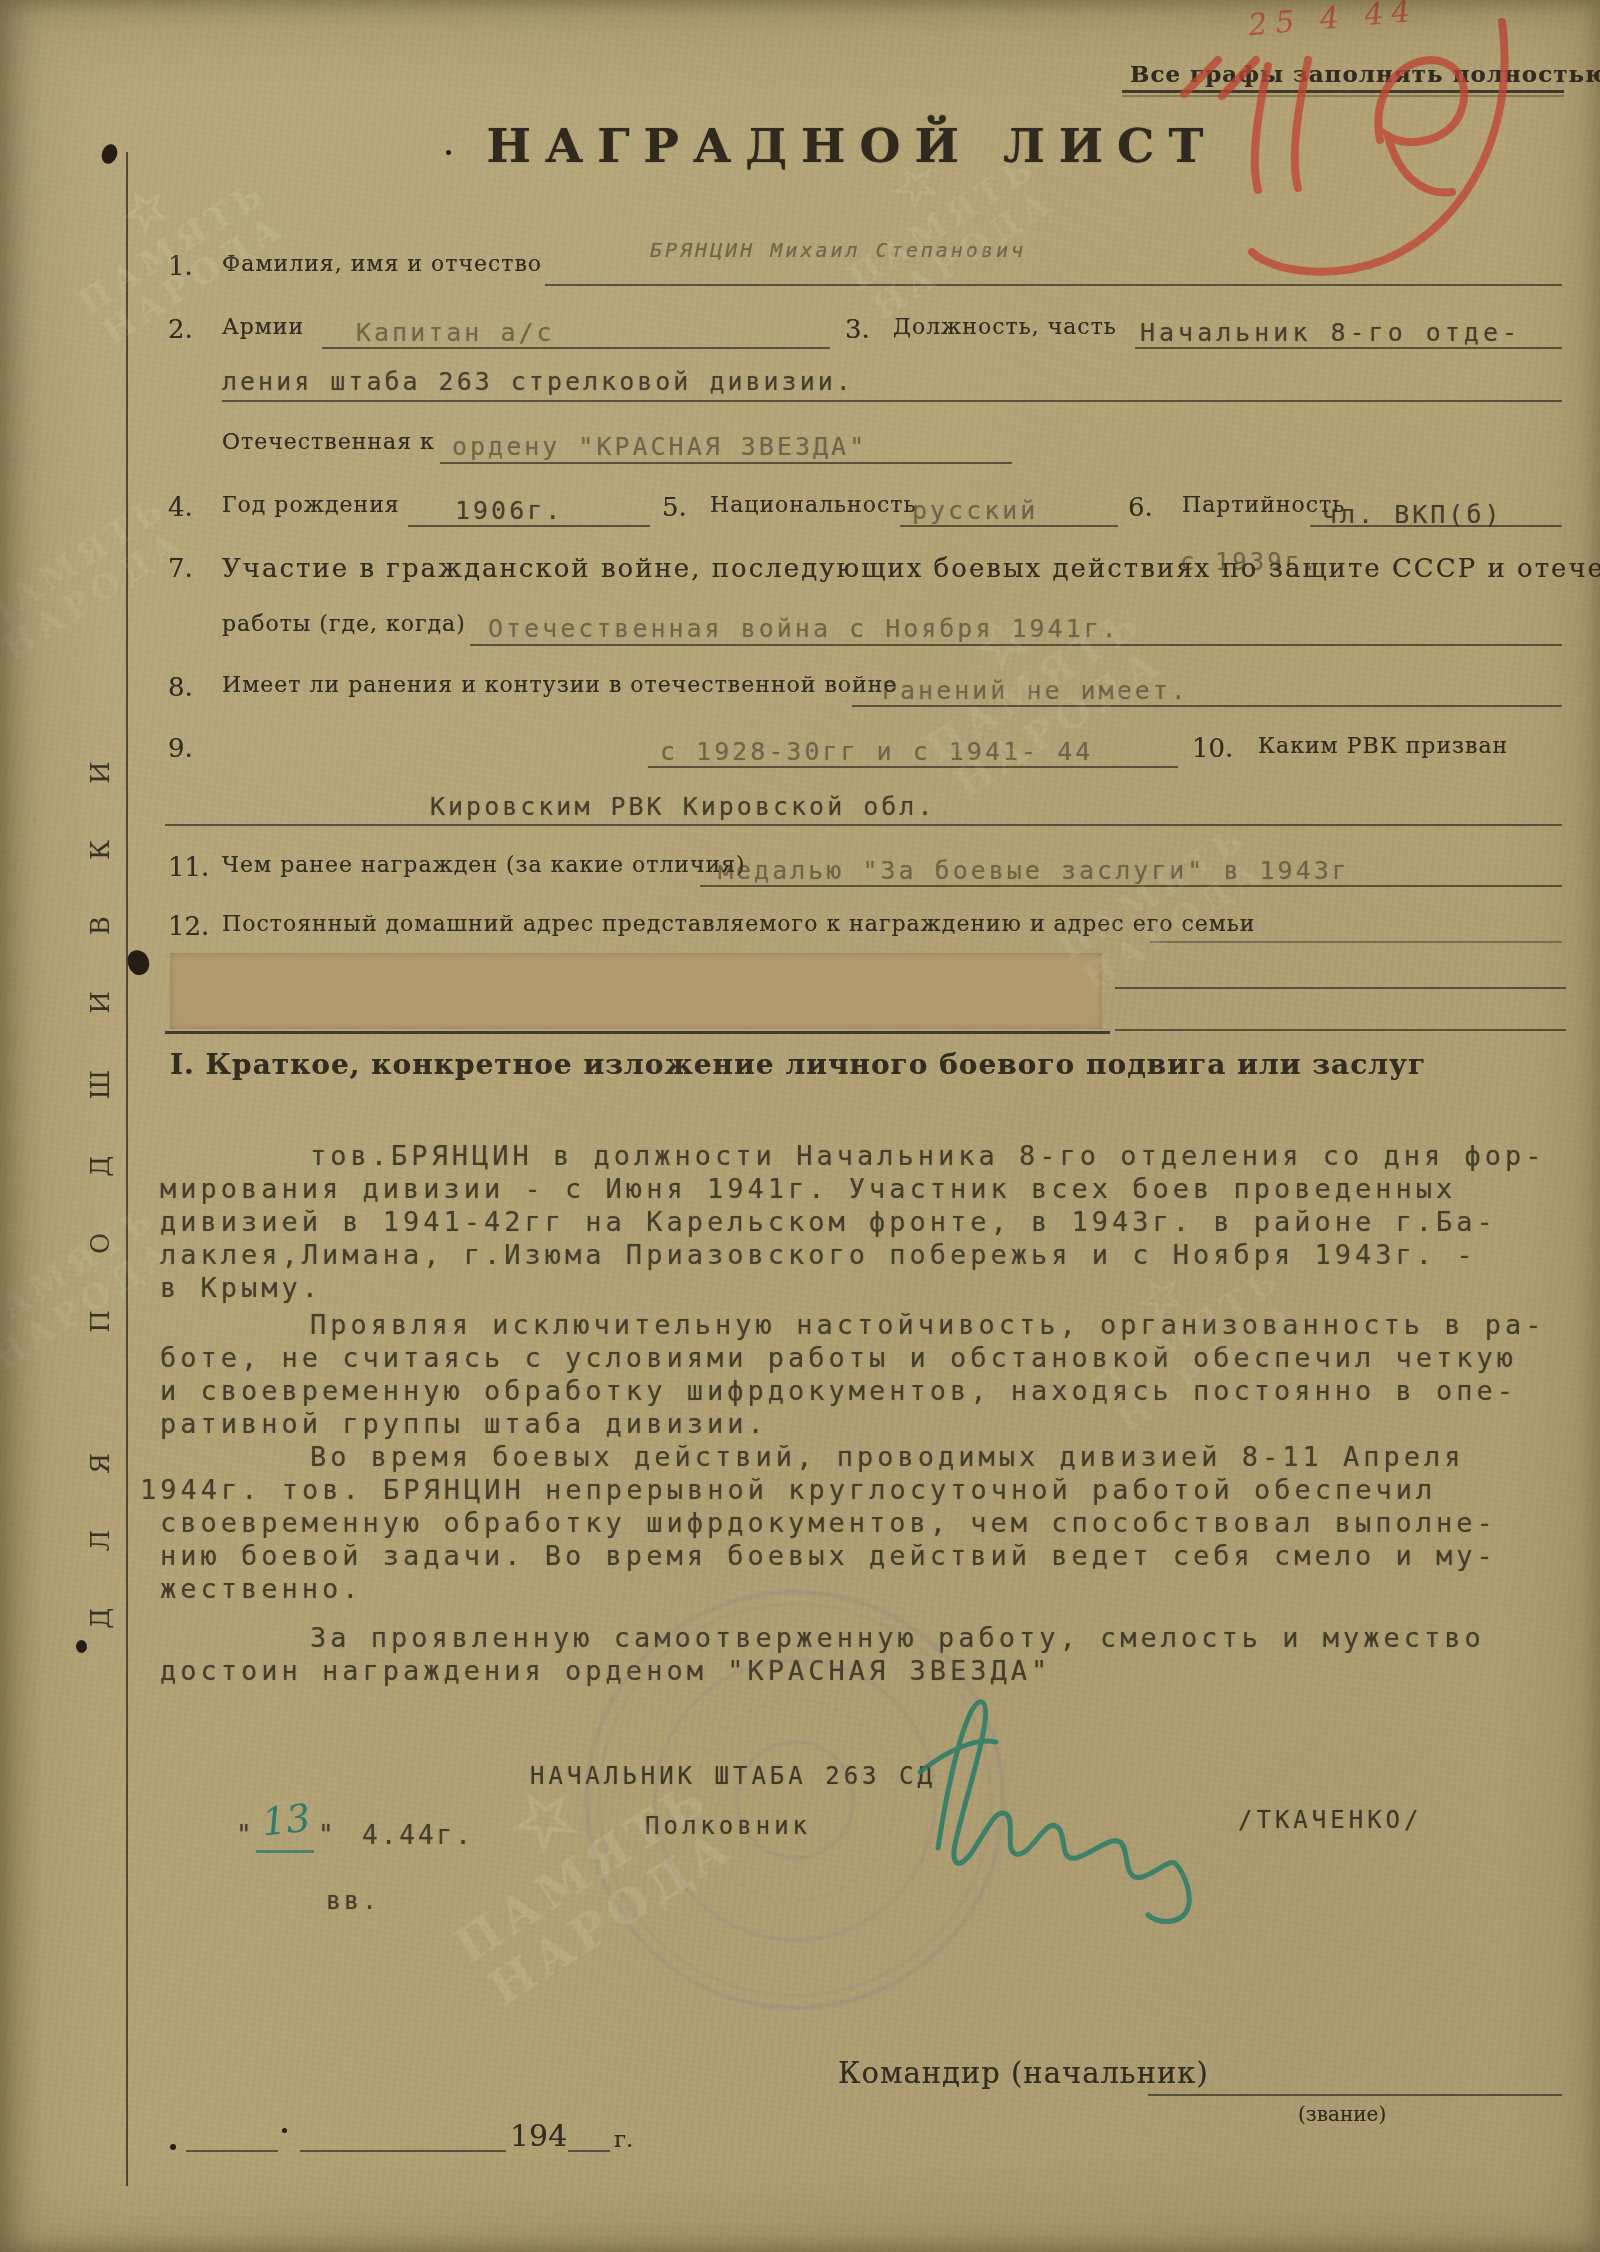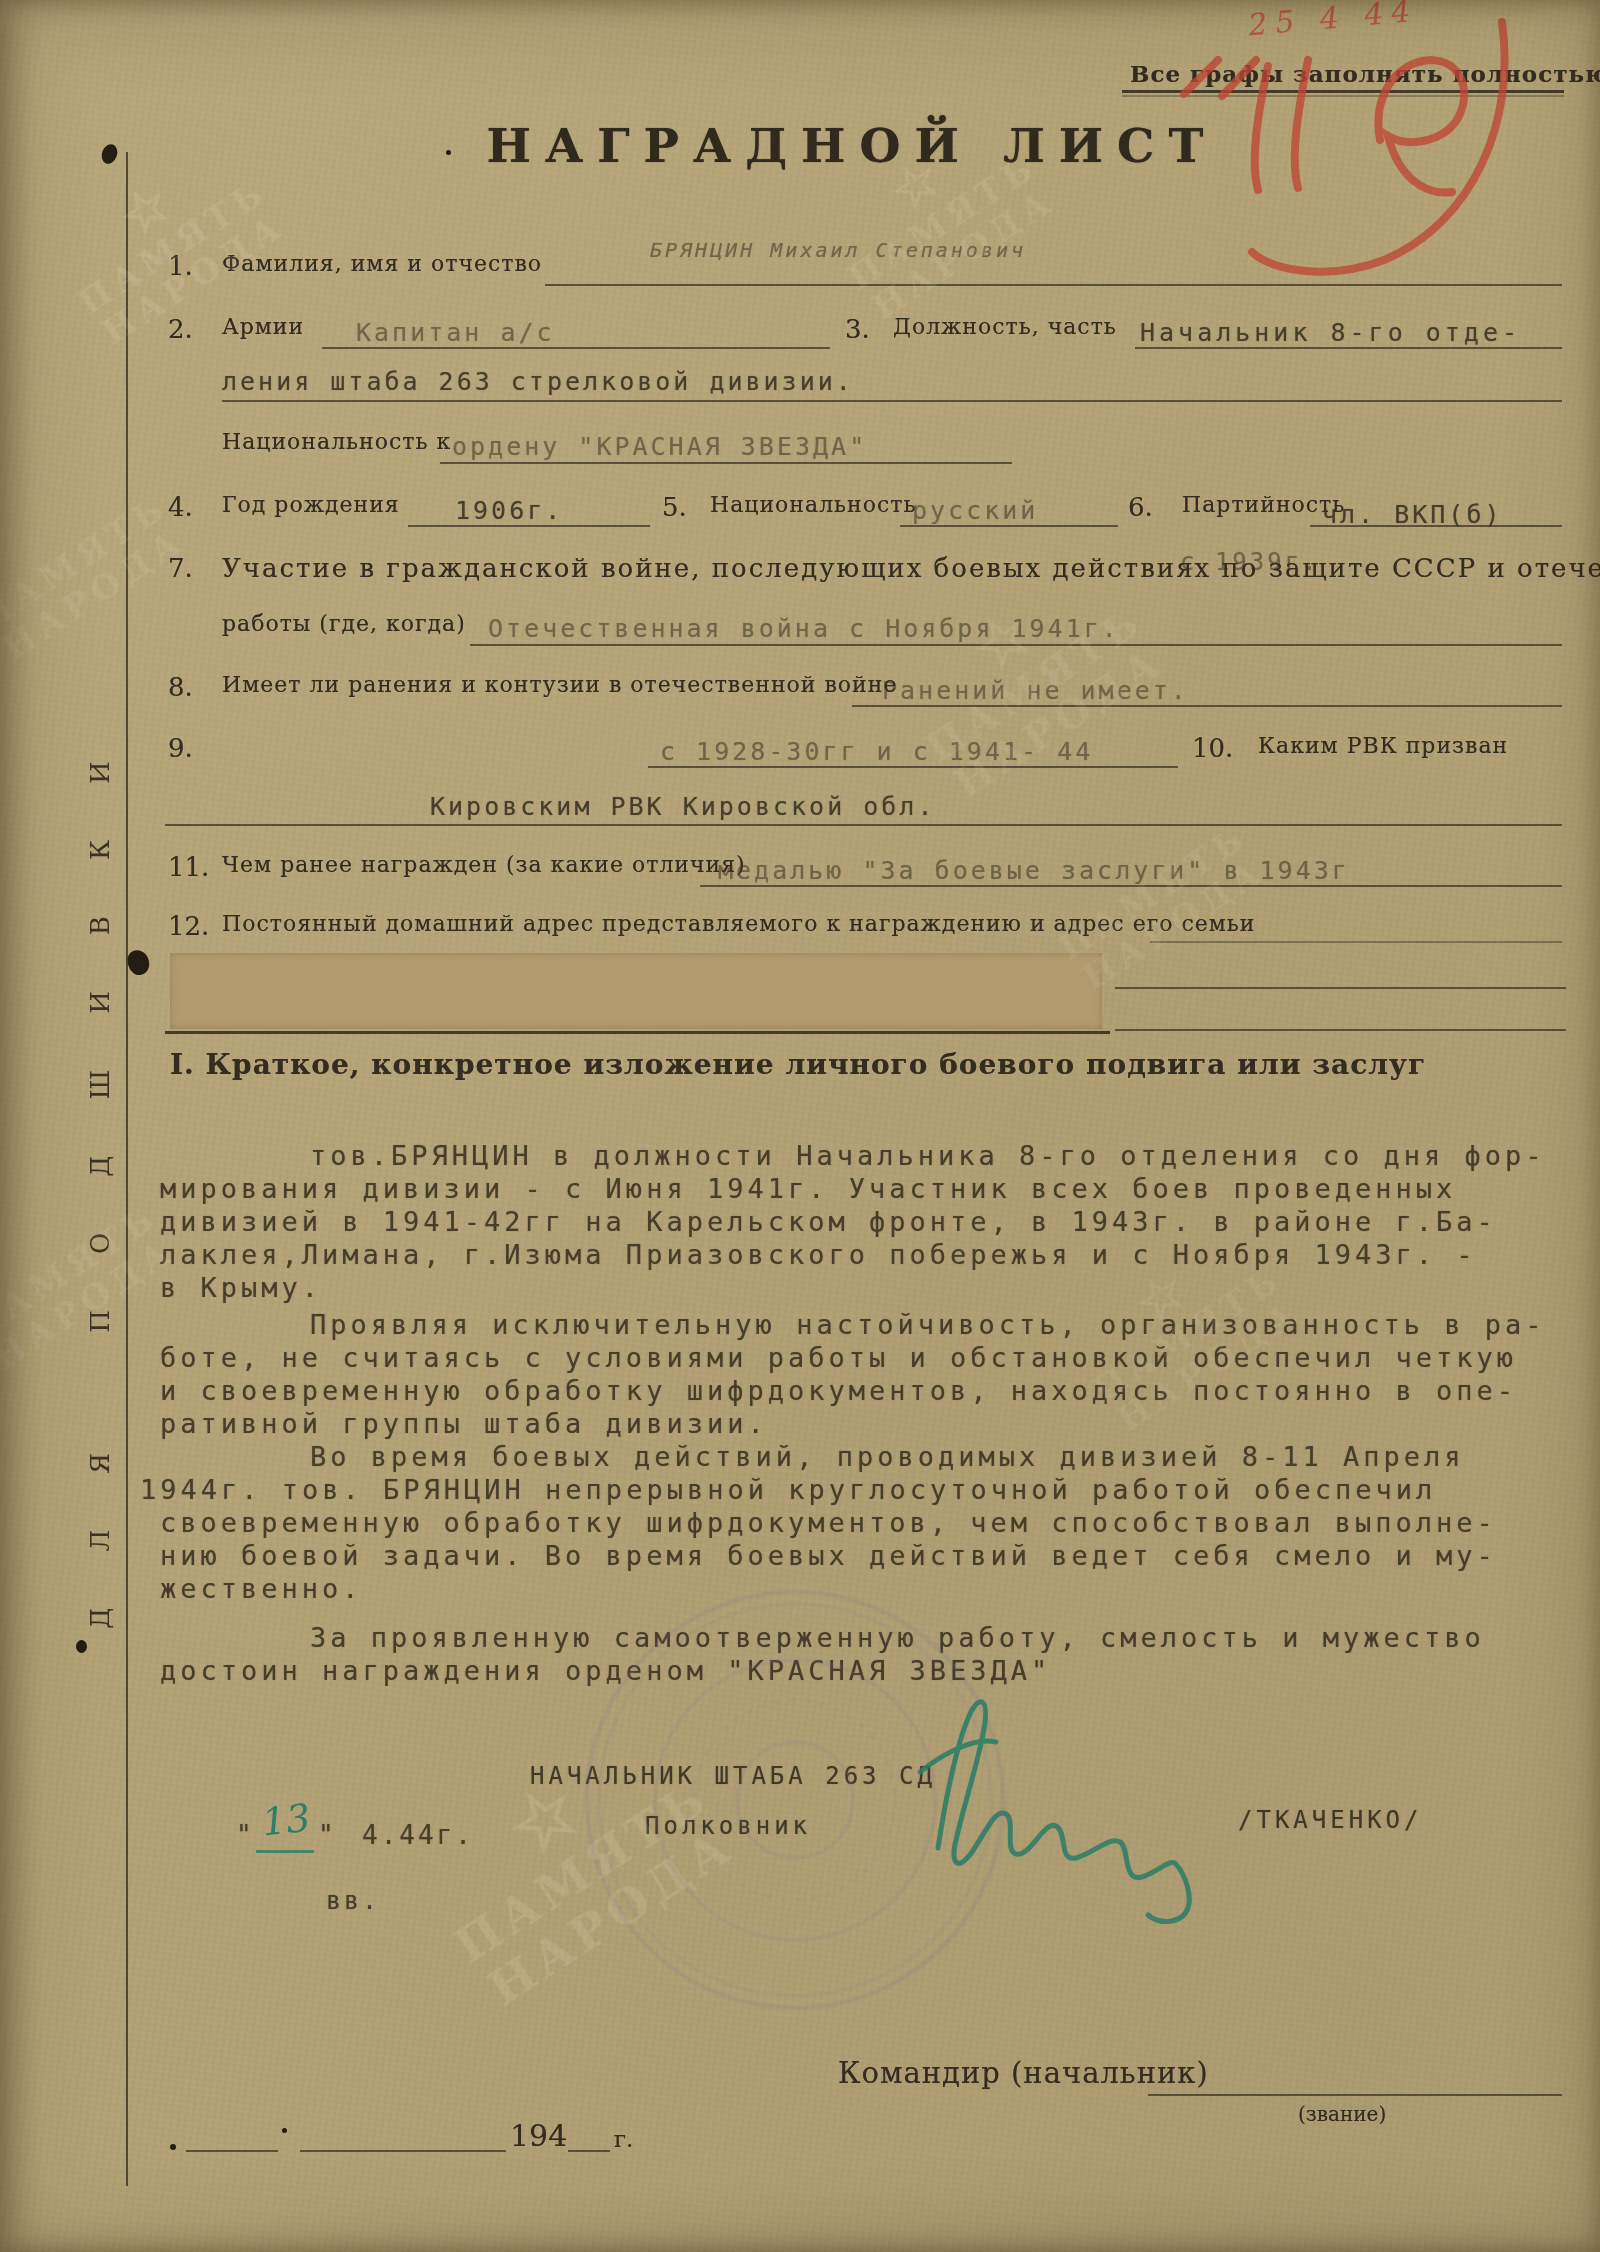--- a/index.html
+++ b/index.html
@@ -75,21 +75,21 @@
   <div class="abs print lbl" style="left:222px;top:314px;">Армии</div>
   <div class="uline" style="left:322px;top:347px;width:508px;"></div>
   <div class="abs typed faint" style="left:356px;top:318px;font-size:25px;">Капитан а/с</div>
   <div class="abs print num" style="left:845px;top:314px;">3.</div>
   <div class="abs print lbl" style="left:893px;top:314px;">Должность, часть</div>
   <div class="uline" style="left:1135px;top:347px;width:427px;"></div>
   <div class="abs typed" style="left:1140px;top:318px;font-size:25px;letter-spacing:4px;">Начальник 8-го отде-</div>
   <div class="abs typed" style="left:222px;top:367px;font-size:25px;">ления штаба 263 стрелковой дивизии.</div>
   <div class="uline" style="left:222px;top:400px;width:1340px;"></div>
 
-  <div class="abs print lbl" style="left:222px;top:429px;">Национальность к</div>
+  <div class="abs print lbl" style="left:222px;top:429px;">Отечественная к</div>
   <div class="uline" style="left:440px;top:462px;width:572px;"></div>
   <div class="abs typed faint" style="left:452px;top:432px;font-size:25px;">ордену "КРАСНАЯ ЗВЕЗДА"</div>
 
   <div class="abs print num" style="left:168px;top:492px;">4.</div>
   <div class="abs print lbl" style="left:222px;top:492px;">Год рождения</div>
   <div class="uline" style="left:408px;top:525px;width:242px;"></div>
   <div class="abs typed" style="left:455px;top:496px;font-size:25px;">1906г.</div>
   <div class="abs print num" style="left:662px;top:492px;">5.</div>
   <div class="abs print lbl" style="left:710px;top:492px;">Национальность</div>
   <div class="uline" style="left:900px;top:525px;width:218px;"></div>

